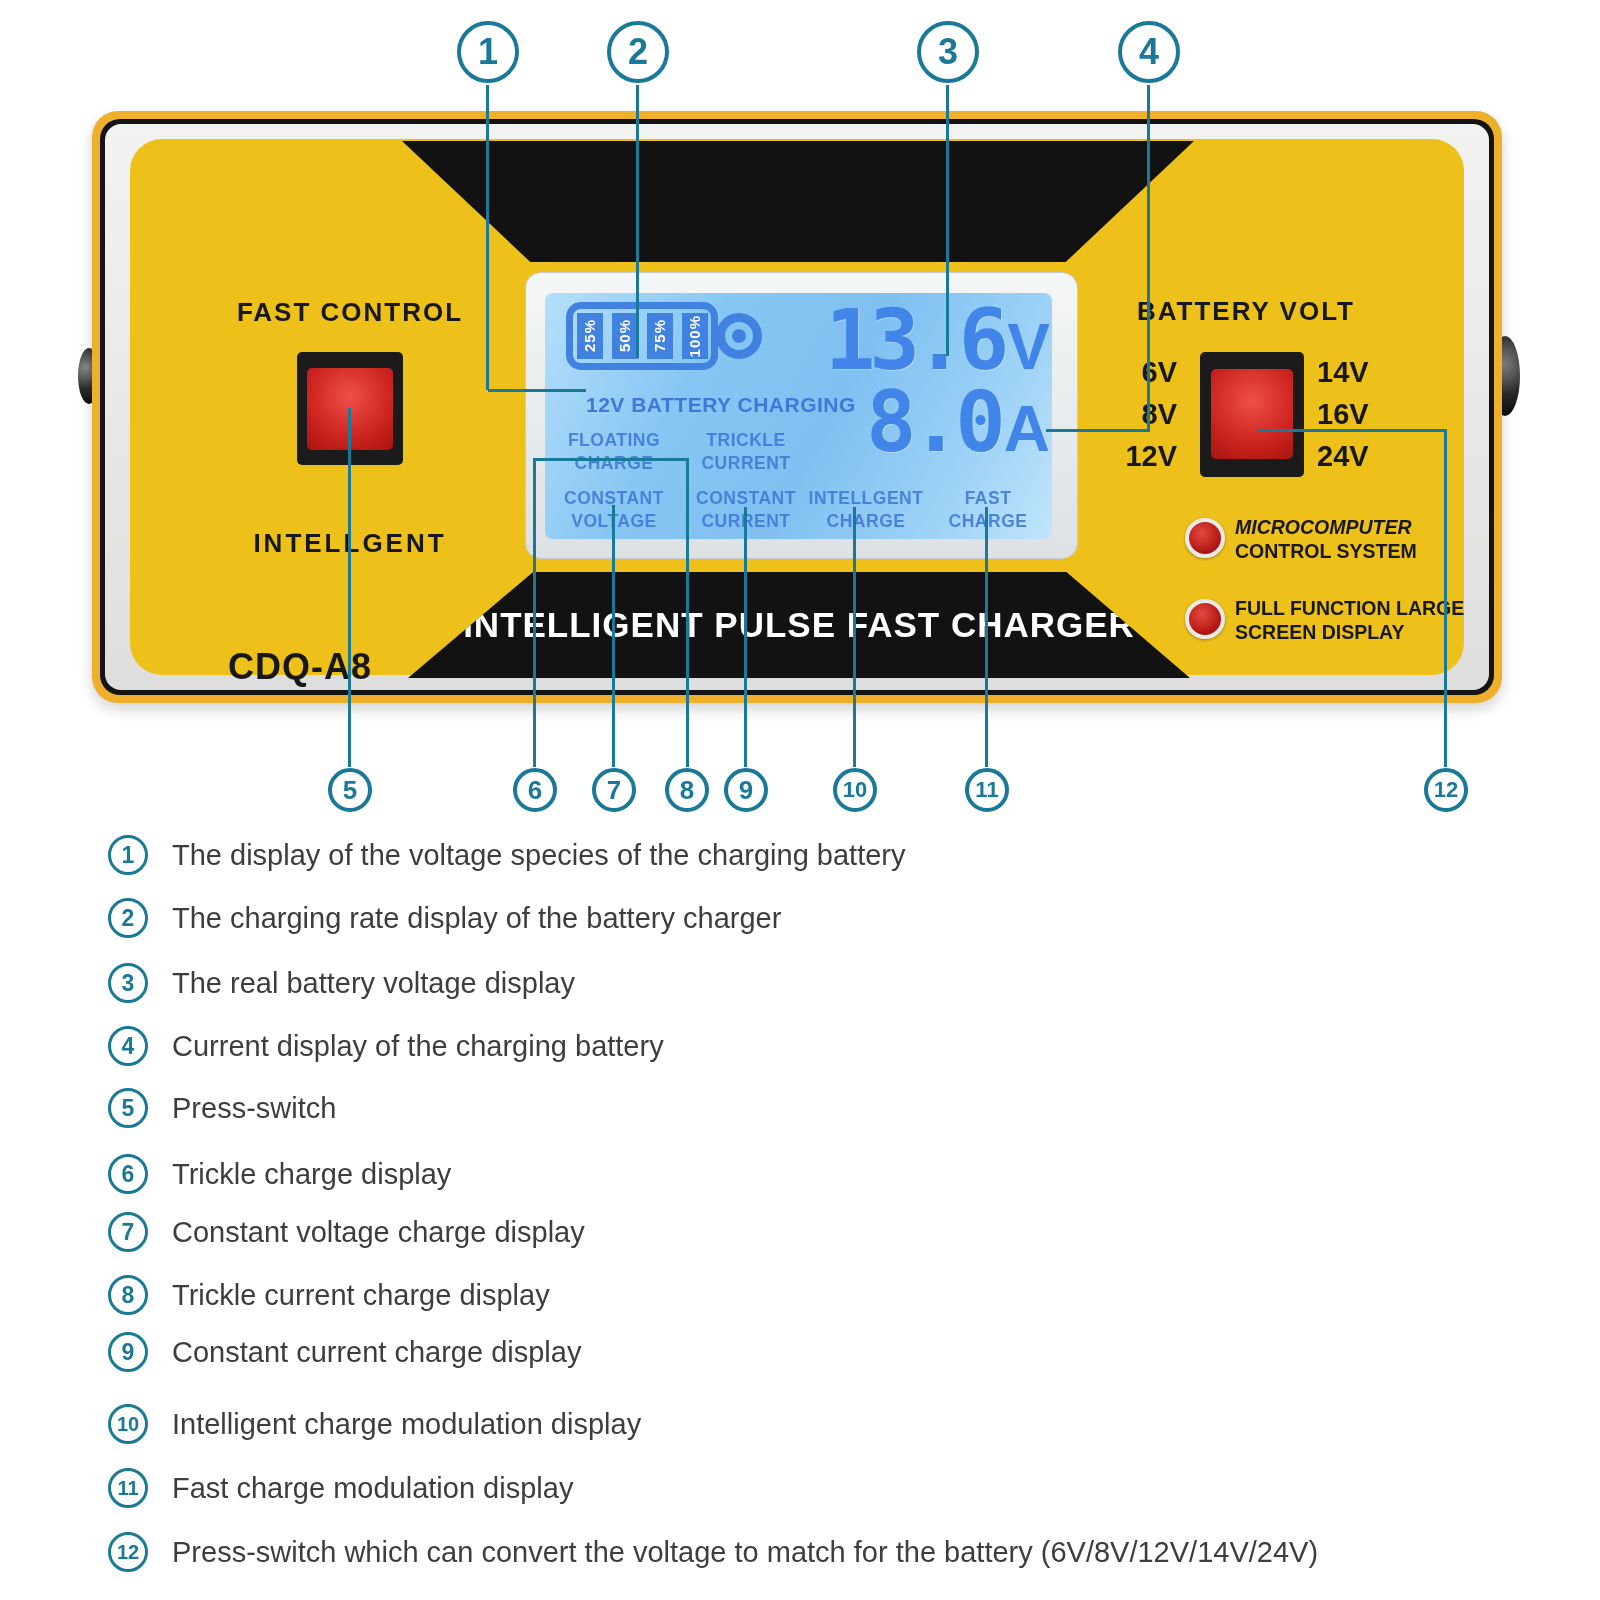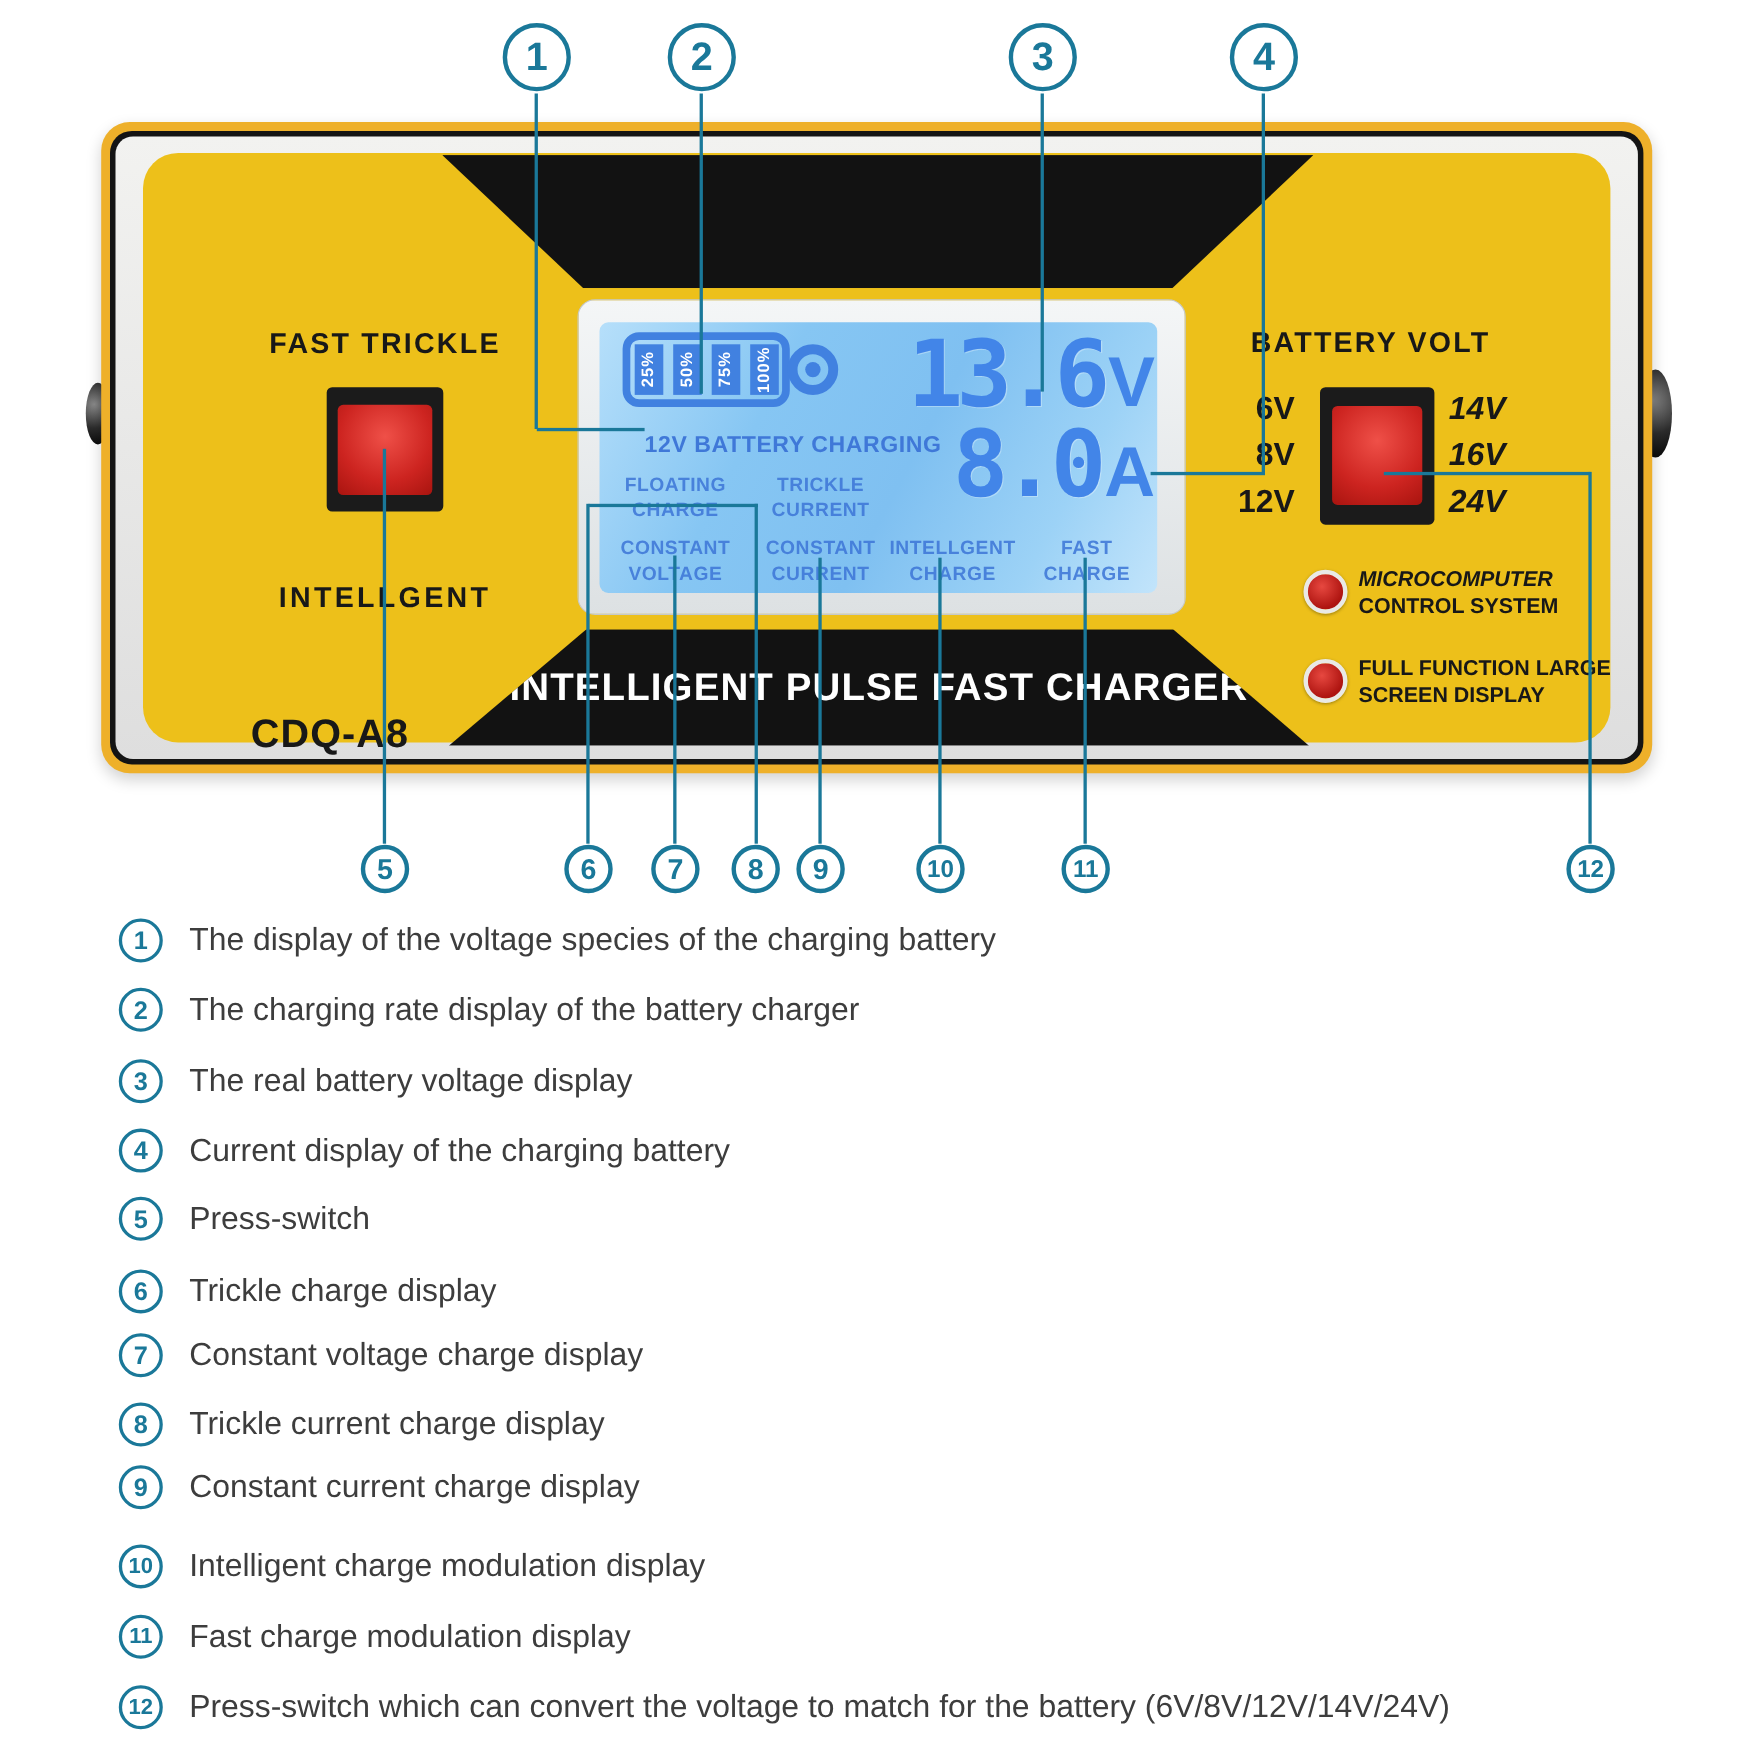--- a/index.html
+++ b/index.html
@@ -84,36 +84,36 @@
     <div class="device-black"></div>
     <div class="device-white"></div>
   </div>
   <div class="panel"></div>
 
   <div class="trap trap-top"></div>
   <div class="trap trap-bottom">
     <span class="banner">INTELLIGENT PULSE FAST CHARGER</span>
   </div>
 
-  <div class="plabel" style="left:230px;top:297px;width:240px;font-size:26px;letter-spacing:2px;">FAST TRICKLE</div>
+  <div class="plabel" style="left:230px;top:297px;width:240px;font-size:26px;letter-spacing:2px;">FAST CONTROL</div>
   <div class="bezel" style="left:297px;top:352px;width:106px;height:113px;"></div>
   <div class="redbtn" style="left:307px;top:368px;width:86px;height:82px;"></div>
   <div class="plabel" style="left:215px;top:528px;width:270px;font-size:26px;letter-spacing:3px;">INTELLGENT</div>
   <div class="plabel" style="left:200px;top:606px;width:200px;font-size:36px;letter-spacing:1px;margin-top:40px;">CDQ-A8</div>
 
   <div class="plabel" style="left:1126px;top:296px;width:240px;font-size:26px;letter-spacing:2px;">BATTERY VOLT</div>
   <div class="bezel" style="left:1200px;top:352px;width:104px;height:125px;"></div>
   <div class="redbtn" style="left:1211px;top:369px;width:82px;height:90px;"></div>
 
   <div class="voltcol" style="left:1085px;top:358px;width:92px;text-align:right;">
     <span>6V</span>
     <span>8V</span>
     <span>12V</span>
   </div>
-  <div class="voltcol" style="left:1317px;top:358px;width:100px;text-align:left;font-style:italic;">
+  <div class="voltcol" style="left:1317px;top:358px;width:100px;text-align:left;">
     <span>14V</span>
     <span>16V</span>
     <span>24V</span>
   </div>
 
   <div class="dot" style="left:1185px;top:518px;"></div>
   <div class="indtext" style="left:1235px;top:516px;">
     <span style="display:block;font-style:italic;">MICROCOMPUTER</span>
     <span style="display:block;">CONTROL SYSTEM</span>
   </div>

